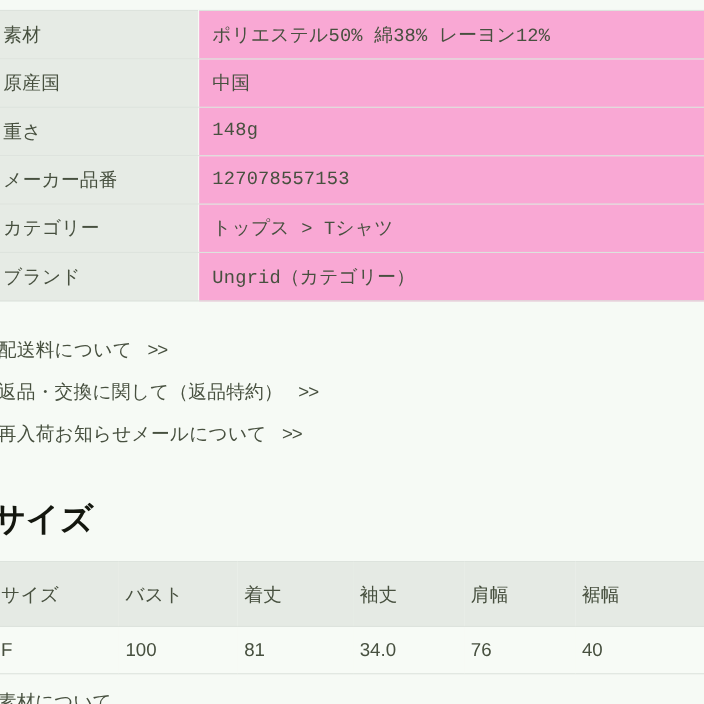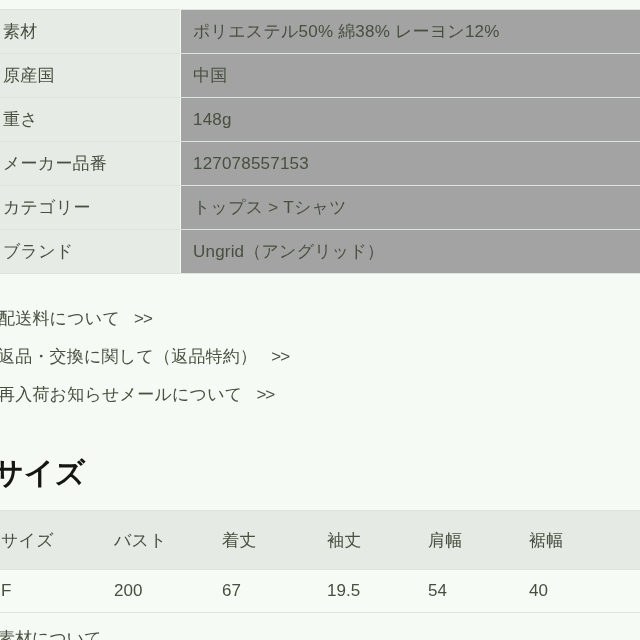--- a/index.html
+++ b/index.html
@@ -45,22 +45,23 @@
     vertical-align: middle;
     color: #47503f;
     letter-spacing: 0.2px;
   }
   .spec-table th.spec-label {
     width: 177px;
     background: #e6ebe5;
     border-right: 1px solid #f6faf5;
   }
   .spec-table td.spec-value {
-    background: #a3a3a3;
+    background: #f9a8d4;
     padding-left: 12px;
+    font-family: Liberation Mono, monospace;
   }
   .spec-table tr:first-child th,
   .spec-table tr:first-child td {
     border-top: 1px solid #dde3dd;
   }
   .spec-top-gap {
     height: 9px;
     background: #f6faf5;
   }
 
@@ -170,21 +171,21 @@
       <tr>
         <th class="spec-label">メーカー品番</th>
         <td class="spec-value">127078557153</td>
       </tr>
       <tr>
         <th class="spec-label">カテゴリー</th>
         <td class="spec-value">トップス &gt; Tシャツ</td>
       </tr>
       <tr>
         <th class="spec-label">ブランド</th>
-        <td class="spec-value">Ungrid（アングリッド）</td>
+        <td class="spec-value">Ungrid（カテゴリー）</td>
       </tr>
     </tbody>
   </table>
 
   <div class="info-links">
     <a class="info-link" href="#"><span>配送料について</span><span class="chev">&gt;&gt;</span></a>
     <a class="info-link" href="#"><span>返品・交換に関して（返品特約）</span><span class="chev">&gt;&gt;</span></a>
     <a class="info-link" href="#"><span>再入荷お知らせメールについて</span><span class="chev">&gt;&gt;</span></a>
   </div>
 
@@ -206,24 +207,24 @@
           <th>バスト</th>
           <th>着丈</th>
           <th>袖丈</th>
           <th>肩幅</th>
           <th>裾幅</th>
         </tr>
       </thead>
       <tbody>
         <tr>
           <td>F</td>
-          <td>200</td>
-          <td>67</td>
-          <td>19.5</td>
-          <td>54</td>
+          <td>100</td>
+          <td>81</td>
+          <td>34.0</td>
+          <td>76</td>
           <td>40</td>
         </tr>
       </tbody>
     </table>
   </div>
 
   <div class="clipped-bottom">
     <span>素材について</span>
   </div>
 

